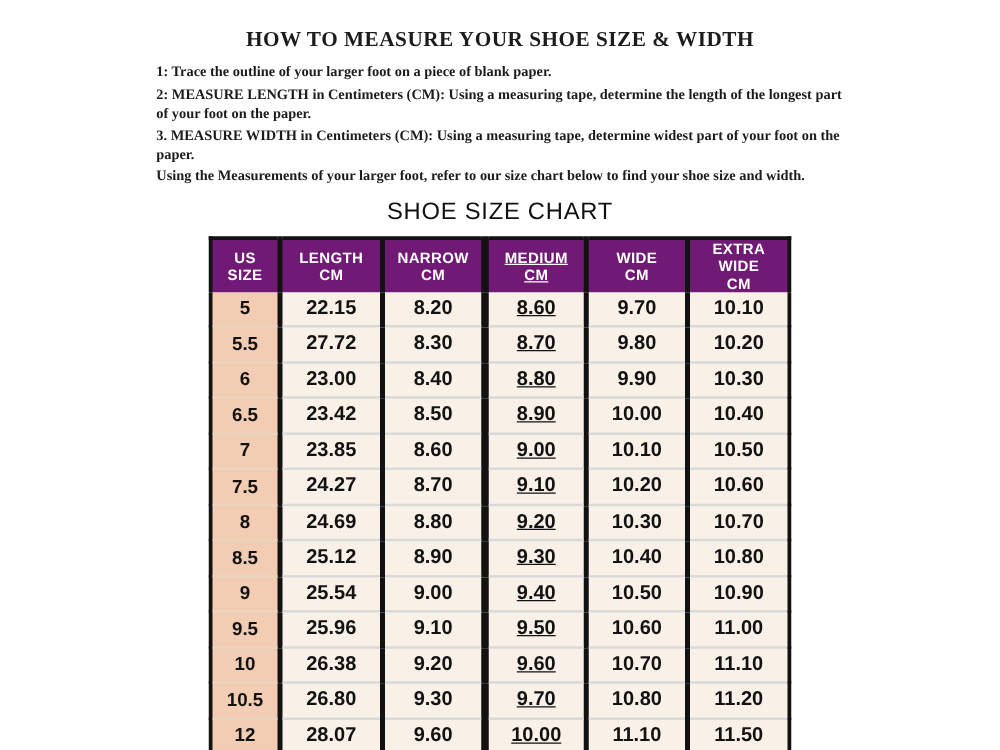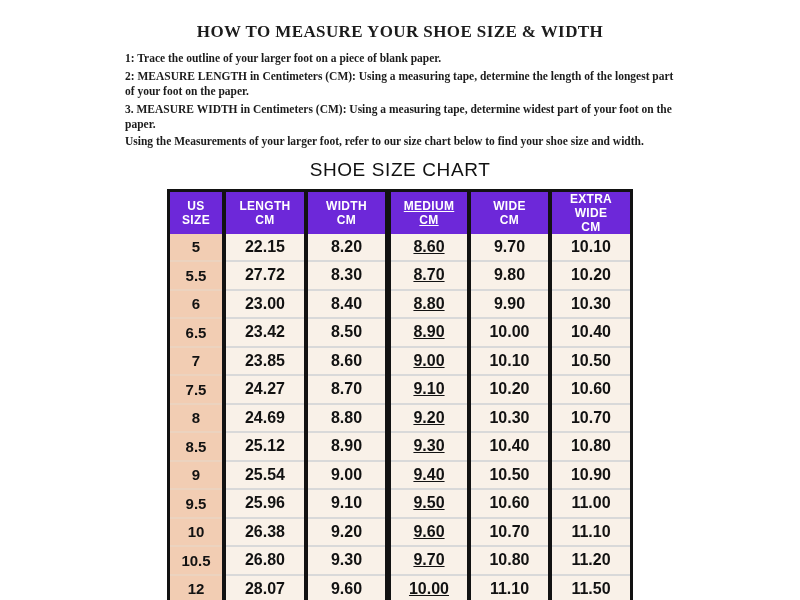--- a/index.html
+++ b/index.html
@@ -38,21 +38,21 @@
     letter-spacing: 0.6px;
     color: #111111;
   }
   table.size-chart {
     border-collapse: collapse;
     margin: 0 auto;
     border: 3px solid #121212;
     font-family: "Liberation Sans", sans-serif;
   }
   table.size-chart th {
-    background: #6d28d9;
+    background: #701a75;
     color: #ffffff;
     font-size: 12px;
     font-weight: bold;
     letter-spacing: 0.3px;
     line-height: 14px;
     height: 34px;
     padding: 0 2px;
     text-align: center;
     vertical-align: middle;
   }
@@ -111,21 +111,21 @@
       <tr id="thead-row">
           <th class="c0">
             <span class="th-line">US</span>
             <span class="th-line">SIZE</span>
           </th>
           <th class="c1">
             <span class="th-line">LENGTH</span>
             <span class="th-line">CM</span>
           </th>
           <th class="c2">
-            <span class="th-line">WIDTH</span>
+            <span class="th-line">NARROW</span>
             <span class="th-line">CM</span>
           </th>
           <th class="c3">
             <span class="th-line">MEDIUM</span>
             <span class="th-line">CM</span>
           </th>
           <th class="c4">
             <span class="th-line">WIDE</span>
             <span class="th-line">CM</span>
           </th>

